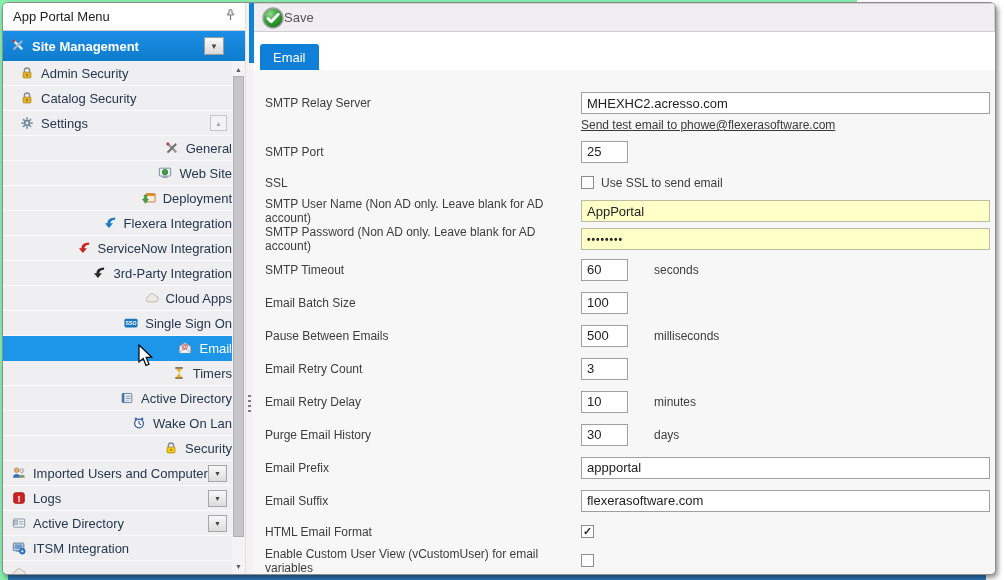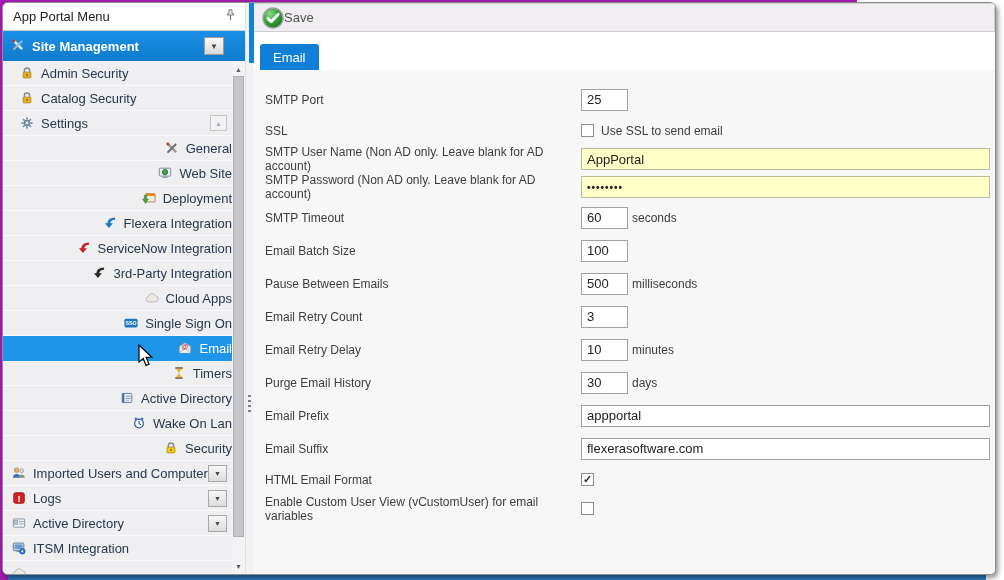--- a/index.html
+++ b/index.html
@@ -1,17 +1,17 @@
 <!DOCTYPE html>
 <html><head>
 <meta charset="utf-8">
 <style>
   * { margin:0; padding:0; box-sizing:border-box; }
   html,body { width:1004px; height:580px; background:#ffffff; font-family:"Liberation Sans", sans-serif; overflow:hidden; }
-  .stage { position:relative; width:857px; height:580px; background:#a21caf; }
+  .stage { position:relative; width:857px; height:580px; background:#86efac; }
   .behind-strip { position:absolute; left:8px; bottom:0; width:978px; height:5px; background:#2e7cc2; }
   .window { position:absolute; left:2px; top:2px; width:994px; height:573px; background:#fff;
             border:1px solid #8e8e8e; border-radius:6px; box-shadow:2px 3px 5px rgba(0,0,0,.45);
             overflow:hidden; display:flex; }
   
   .sidebar { width:242px; flex:0 0 242px; background:#fff; display:flex; flex-direction:column; }
   .sb-header { height:28px; background:#fff; border-bottom:1px solid #d0ced1; display:flex; align-items:center;
                padding:0 8px 0 10px; font-size:13px; color:#222; }
   .sb-header .ttl { flex:1; }
   .group-header { height:30px; background:linear-gradient(#1b8ee6,#0f7ccd); color:#fff; font-weight:bold; font-size:13px;
@@ -60,21 +60,21 @@
   .flabel { width:316px; flex:0 0 316px; font-size:12px; color:#3d3d3d; }
   .fctrl { display:flex; align-items:center; }
   .fstack { display:flex; flex-direction:column; }
   input.tinput { height:22px; border:1px solid #a0a0a0; background:#fff; font-family:"Liberation Sans",sans-serif;
                  font-size:13px; color:#222; padding:0 5px; outline:none; }
   input.wide { width:409px; }
   input.small { width:47px; }
   input.yellow { background:#ffffc8; border-color:#bcbca0; }
   input.pwd { font-weight:bold; letter-spacing:1px; font-size:10px; }
   .flink { font-size:12px; color:#3a3a3a; text-decoration:underline; margin-top:4px; cursor:pointer; }
-  .unit { font-size:12px; color:#3d3d3d; margin-left:4px; }
+  .unit { font-size:12px; color:#3d3d3d; margin-left:26px; }
   .cb { width:13px; height:13px; border:1px solid #8e8e8e; background:#fdfdfd; display:inline-flex;
         align-items:center; justify-content:center; font-size:11px; font-weight:bold; color:#333; line-height:11px; }
   .cblabel { font-size:12px; color:#3d3d3d; margin-left:7px; }
   .cursor { position:absolute; z-index:9; }
 </style>
 </head>
 <body>
 
 <div class="stage">
   <div class="behind-strip"></div>
@@ -350,20 +350,29 @@
             <circle cx="11" cy="11" r="10" fill="url(#gsv)" stroke="#a2a2a2" stroke-width="1.5"></circle>
             <path d="M6 11.5 l3.2 3.2 L16.3 7.3" stroke="#fff" stroke-width="2.8" fill="none" stroke-linecap="round" stroke-linejoin="round"></path>
           </svg>
           <span class="save-label">Save</span>
         </div>
       </div>
       <div class="tabrow">
         <div class="tab">Email</div>
       </div>
       <div class="content" id="form-rows">
+          <div class="frow h-first">
+            <span class="flabel">SMTP Relay Server</span>
+            <div class="fctrl" style="align-items: flex-start; padding-top: 9px;">
+              <div class="fstack">
+                <input class="tinput wide" value="MHEXHC2.acresso.com" style="">
+                <span class="flink">Send test email to phowe@flexerasoftware.com</span>
+              </div>
+            </div>
+          </div>
           <div class="frow h-small">
             <span class="flabel">SMTP Port</span>
             <div class="fctrl">
               <input class="tinput small" value="25" style="">
             </div>
           </div>
           <div class="frow h-cb">
             <span class="flabel">SSL</span>
             <div class="fctrl">
               <span class="cb"></span>

